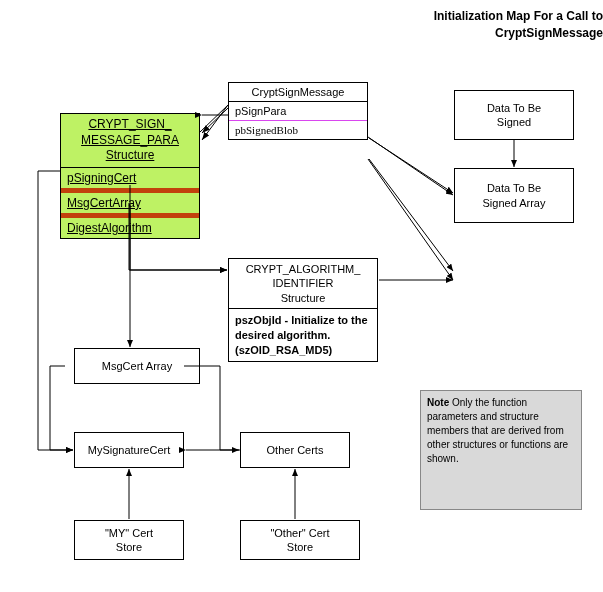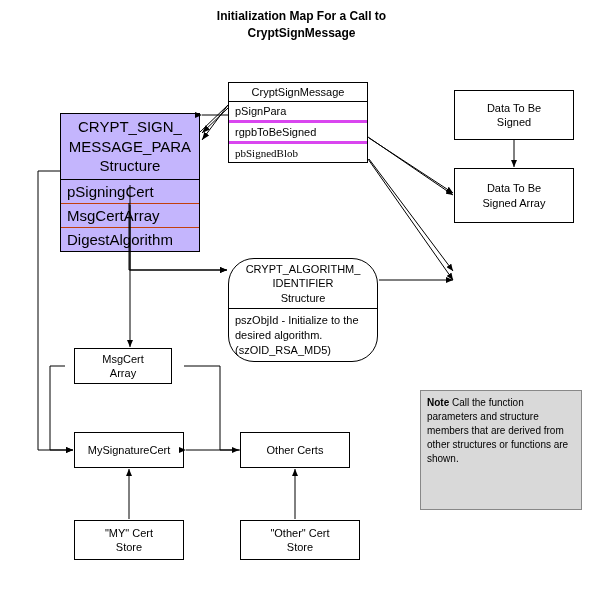--- a/index.html
+++ b/index.html
@@ -13,21 +13,21 @@
       position: relative;
     }
 
     .page-container {
       width: 603px;
       height: 592px;
       position: relative;
     }
 
     .title {
-      text-align: center;
+      text-align: right;
       font-weight: bold;
       font-size: 12px;
       padding-top: 8px;
       line-height: 1.4;
     }
 
     
     .box {
       position: absolute;
       border: 1px solid #000;
@@ -48,44 +48,45 @@
       background: #fff;
       font-size: 11px;
     }
     .crypt-sign-box .header {
       text-align: center;
       padding: 3px;
       border-bottom: 1px solid #000;
     }
     .crypt-sign-box .row {
       padding: 3px 6px;
-      border-bottom: 3px solid #d946ef;
+      border-bottom: 1px solid #d946ef;
       text-align: left;
     }
     .crypt-sign-box .row:last-child {
       border-bottom: none;
       font-family: Liberation Serif, serif;
     }
 
     
     .crypt-para-box {
       position: absolute;
       border: 1px solid #000;
-      background: #c4b5fd;
-      font-size: 15px;
+      background: #bef264;
+      font-size: 12px;
+      text-decoration: underline;
     }
     .crypt-para-box .header {
       text-align: center;
       padding: 3px;
       border-bottom: 1px solid #000;
       line-height: 1.3;
     }
     .crypt-para-box .row {
       padding: 3px 6px;
-      border-bottom: 1px solid #c2410c;
+      border-bottom: 5px solid #c2410c;
     }
     .crypt-para-box .row:last-child {
       border-bottom: none;
     }
 
     
     .crypt-algo-box {
       position: absolute;
       border: 1px solid #000;
       background: #fff;
@@ -93,20 +94,21 @@
     }
     .crypt-algo-box .header {
       text-align: center;
       padding: 3px;
       border-bottom: 1px solid #000;
       line-height: 1.3;
     }
     .crypt-algo-box .body {
       padding: 4px 6px;
       line-height: 1.35;
+      font-weight: bold;
     }
 
     
     .arrows-svg {
       position: absolute;
       top: 0;
       left: 0;
       width: 603px;
       height: 592px;
       pointer-events: none;
@@ -132,73 +134,72 @@
 <div class="page-container">
 
   <div class="title">
     <span>Initialization Map For a Call to</span><br>
     <span>CryptSignMessage</span>
   </div>
 
   <div class="crypt-sign-box" style="left:228px; top:82px; width:140px;">
     <div class="header">CryptSignMessage</div>
     <div class="row">pSignPara</div>
-    <div class="row">rgpbToBeSigned</div>
     <div class="row">pbSignedBlob</div>
   </div>
 
   <div class="crypt-para-box" style="left:60px; top:113px; width:140px;">
     <div class="header">
       CRYPT_SIGN_<br>MESSAGE_PARA<br>Structure
     </div>
     <div class="row">pSigningCert</div>
     <div class="row">MsgCertArray</div>
     <div class="row">DigestAlgorithm</div>
   </div>
 
-  <div class="crypt-algo-box" style="left:228px; top:258px; width:150px;border-radius:26px;">
+  <div class="crypt-algo-box" style="left:228px; top:258px; width:150px;">
     <div class="header">
       CRYPT_ALGORITHM_<br>IDENTIFIER<br>Structure
     </div>
     <div class="body">
       pszObjId - Initialize to the desired algorithm. (szOID_RSA_MD5)
     </div>
   </div>
 
   <div class="box" style="left:454px; top:90px; width:120px; height:50px;">
     Data To Be<br>Signed
   </div>
 
   <div class="box" style="left:454px; top:168px; width:120px; height:55px;">
     Data To Be<br>Signed Array
   </div>
 
 
-  <div class="box" style="left:74px; top:348px; width:98px; height:36px;">
+  <div class="box" style="left:74px; top:348px; width:126px; height:36px;">
     MsgCert Array
   </div>
 
   <div class="box" style="left:240px; top:432px; width:110px; height:36px;">
     Other Certs
   </div>
 
   <div class="box" style="left:74px; top:432px; width:110px; height:36px;">
     MySignatureCert
   </div>
 
   <div class="box" style="left:74px; top:520px; width:110px; height:40px;">
     "MY" Cert Store
   </div>
 
   <div class="box" style="left:240px; top:520px; width:120px; height:40px;">
     "Other" Cert Store
   </div>
 
   <div class="note-box" style="left:420px; top:390px; width:162px; min-height:120px;">
-    <span class="note-bold">Note</span><span>  Call the function parameters and structure members that are derived from other structures or functions are shown.</span>
+    <span class="note-bold">Note</span><span>  Only the function parameters and structure members that are derived from other structures or functions are shown.</span>
   </div>
 
   <svg class="arrows-svg">
     <defs>
       <marker id="arrowhead" markerWidth="8" markerHeight="6" refX="8" refY="3" orient="auto">
         <polygon points="0 0, 8 3, 0 6" fill="#000"></polygon>
       </marker>
       <marker id="arrowhead-up" markerWidth="6" markerHeight="8" refX="3" refY="0" orient="auto">
         <polygon points="0 8, 3 0, 6 8" fill="#000"></polygon>
       </marker>

